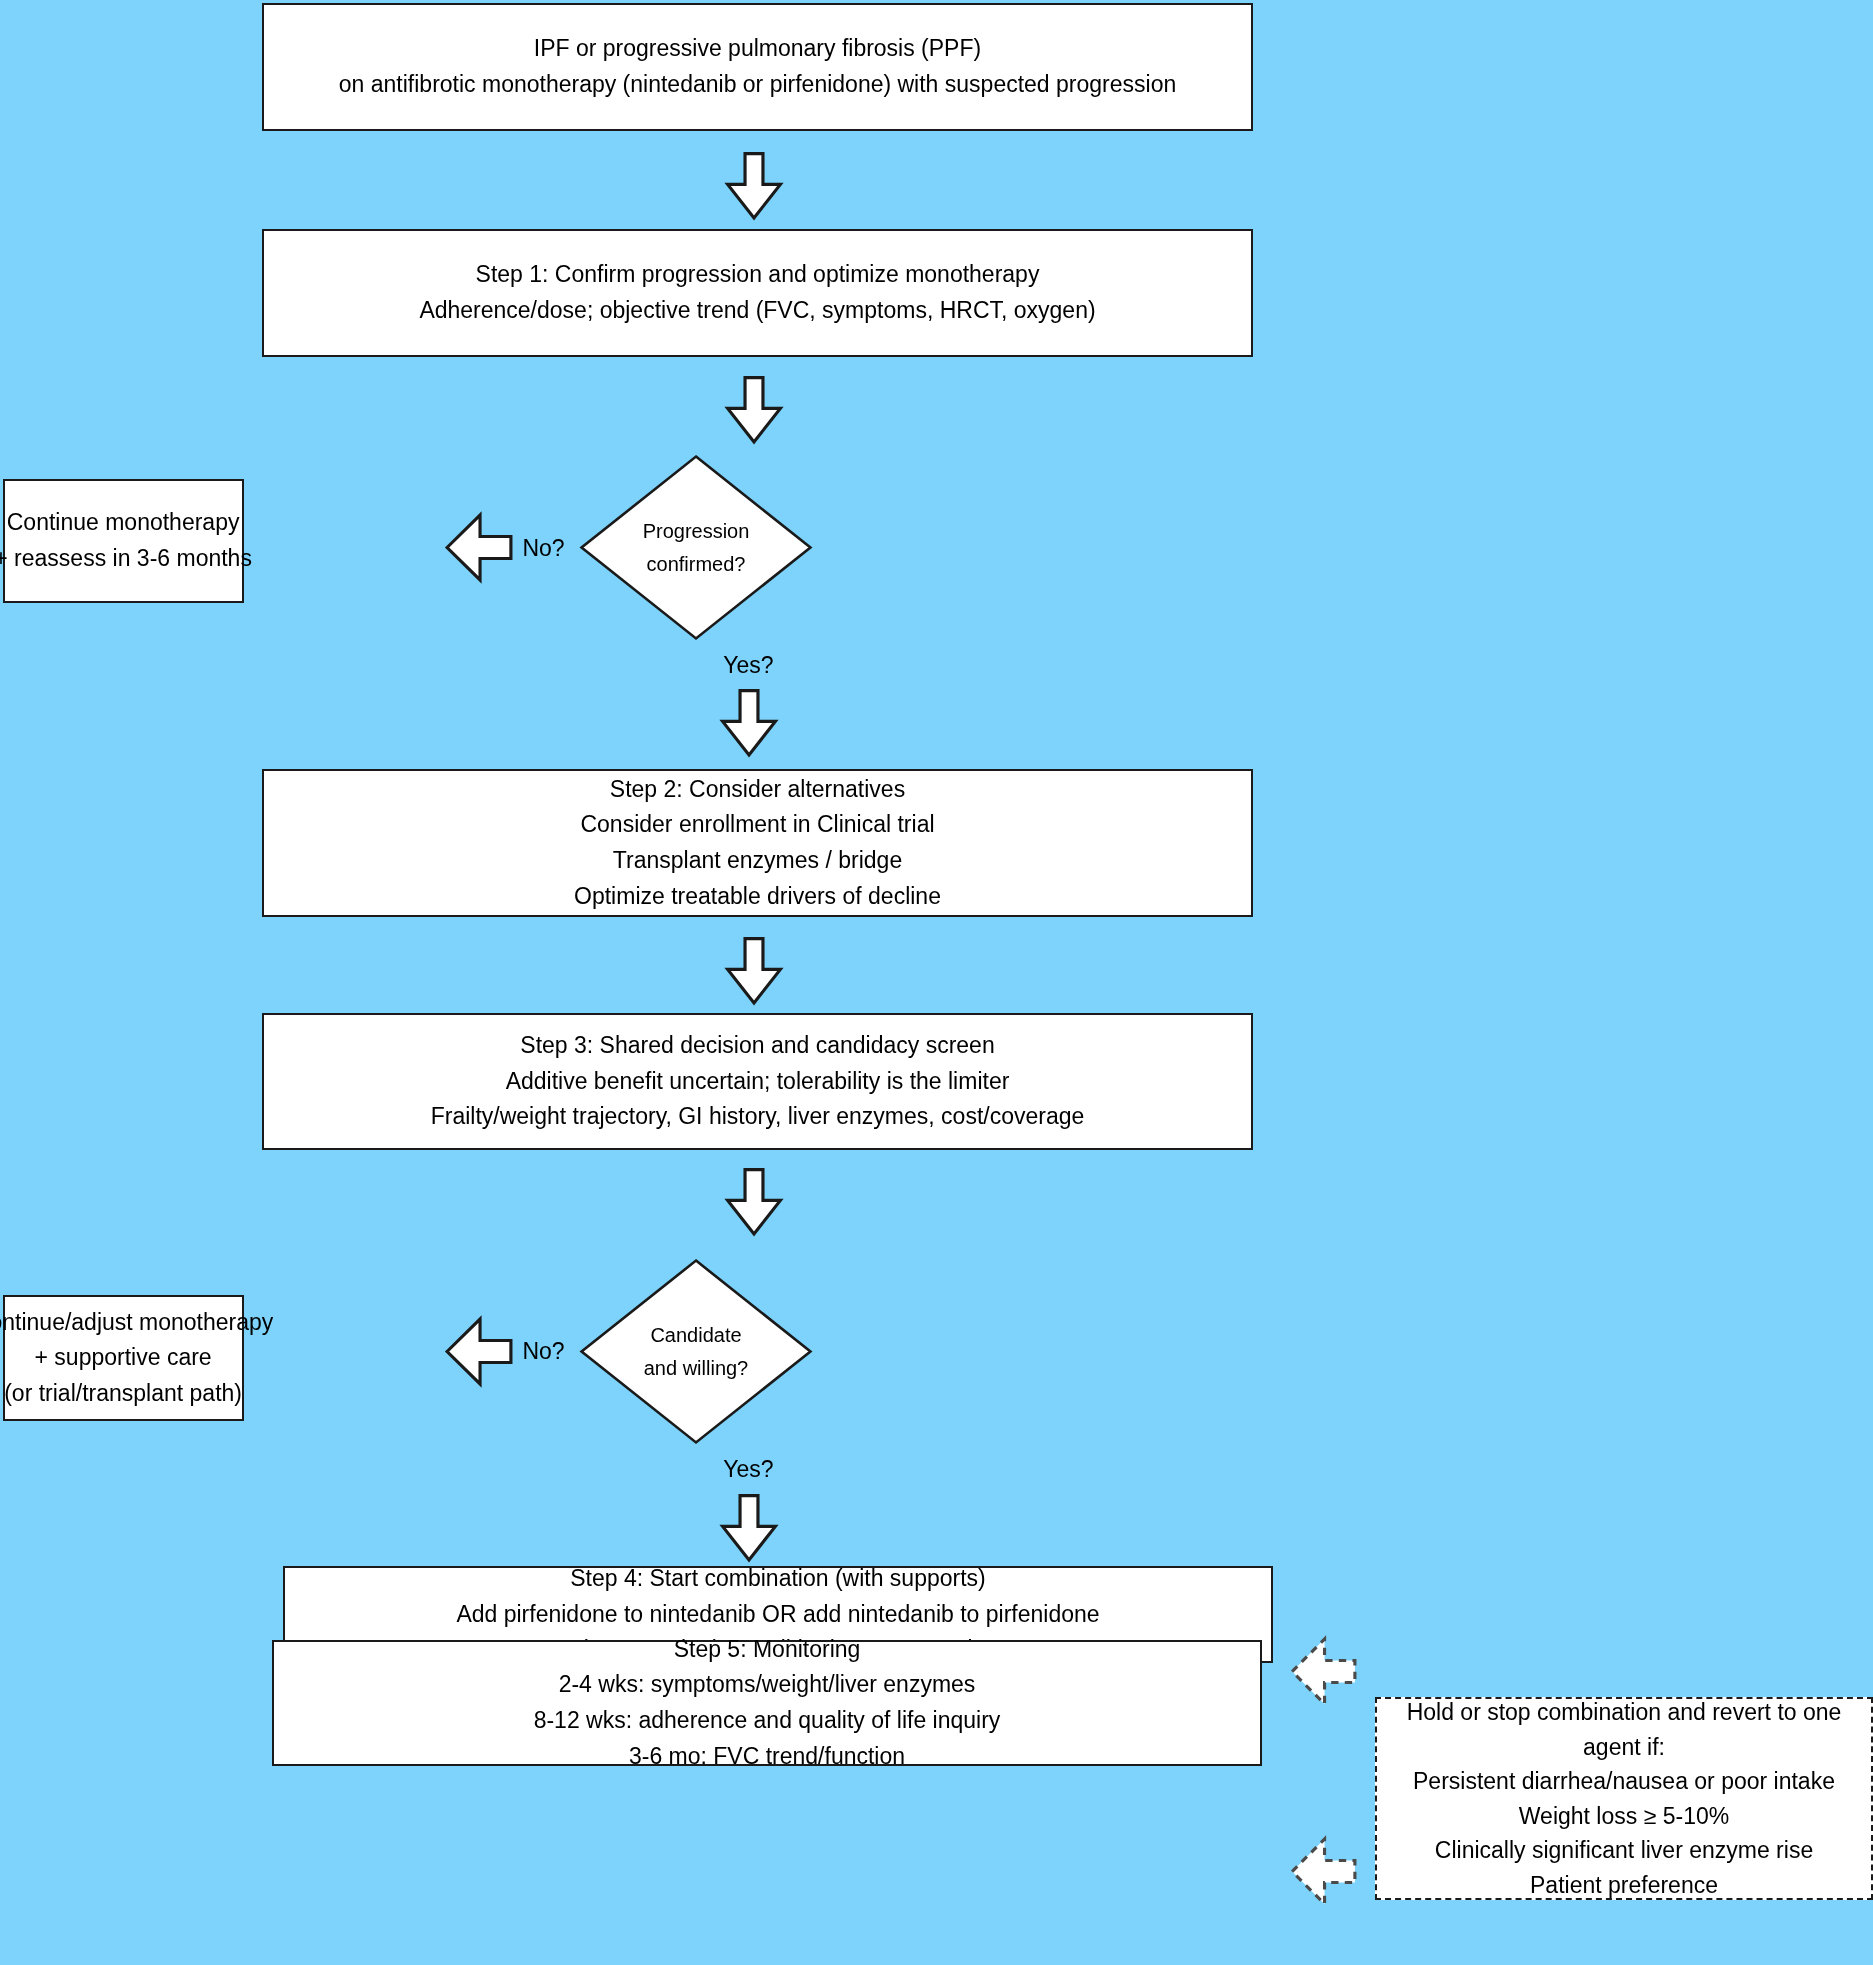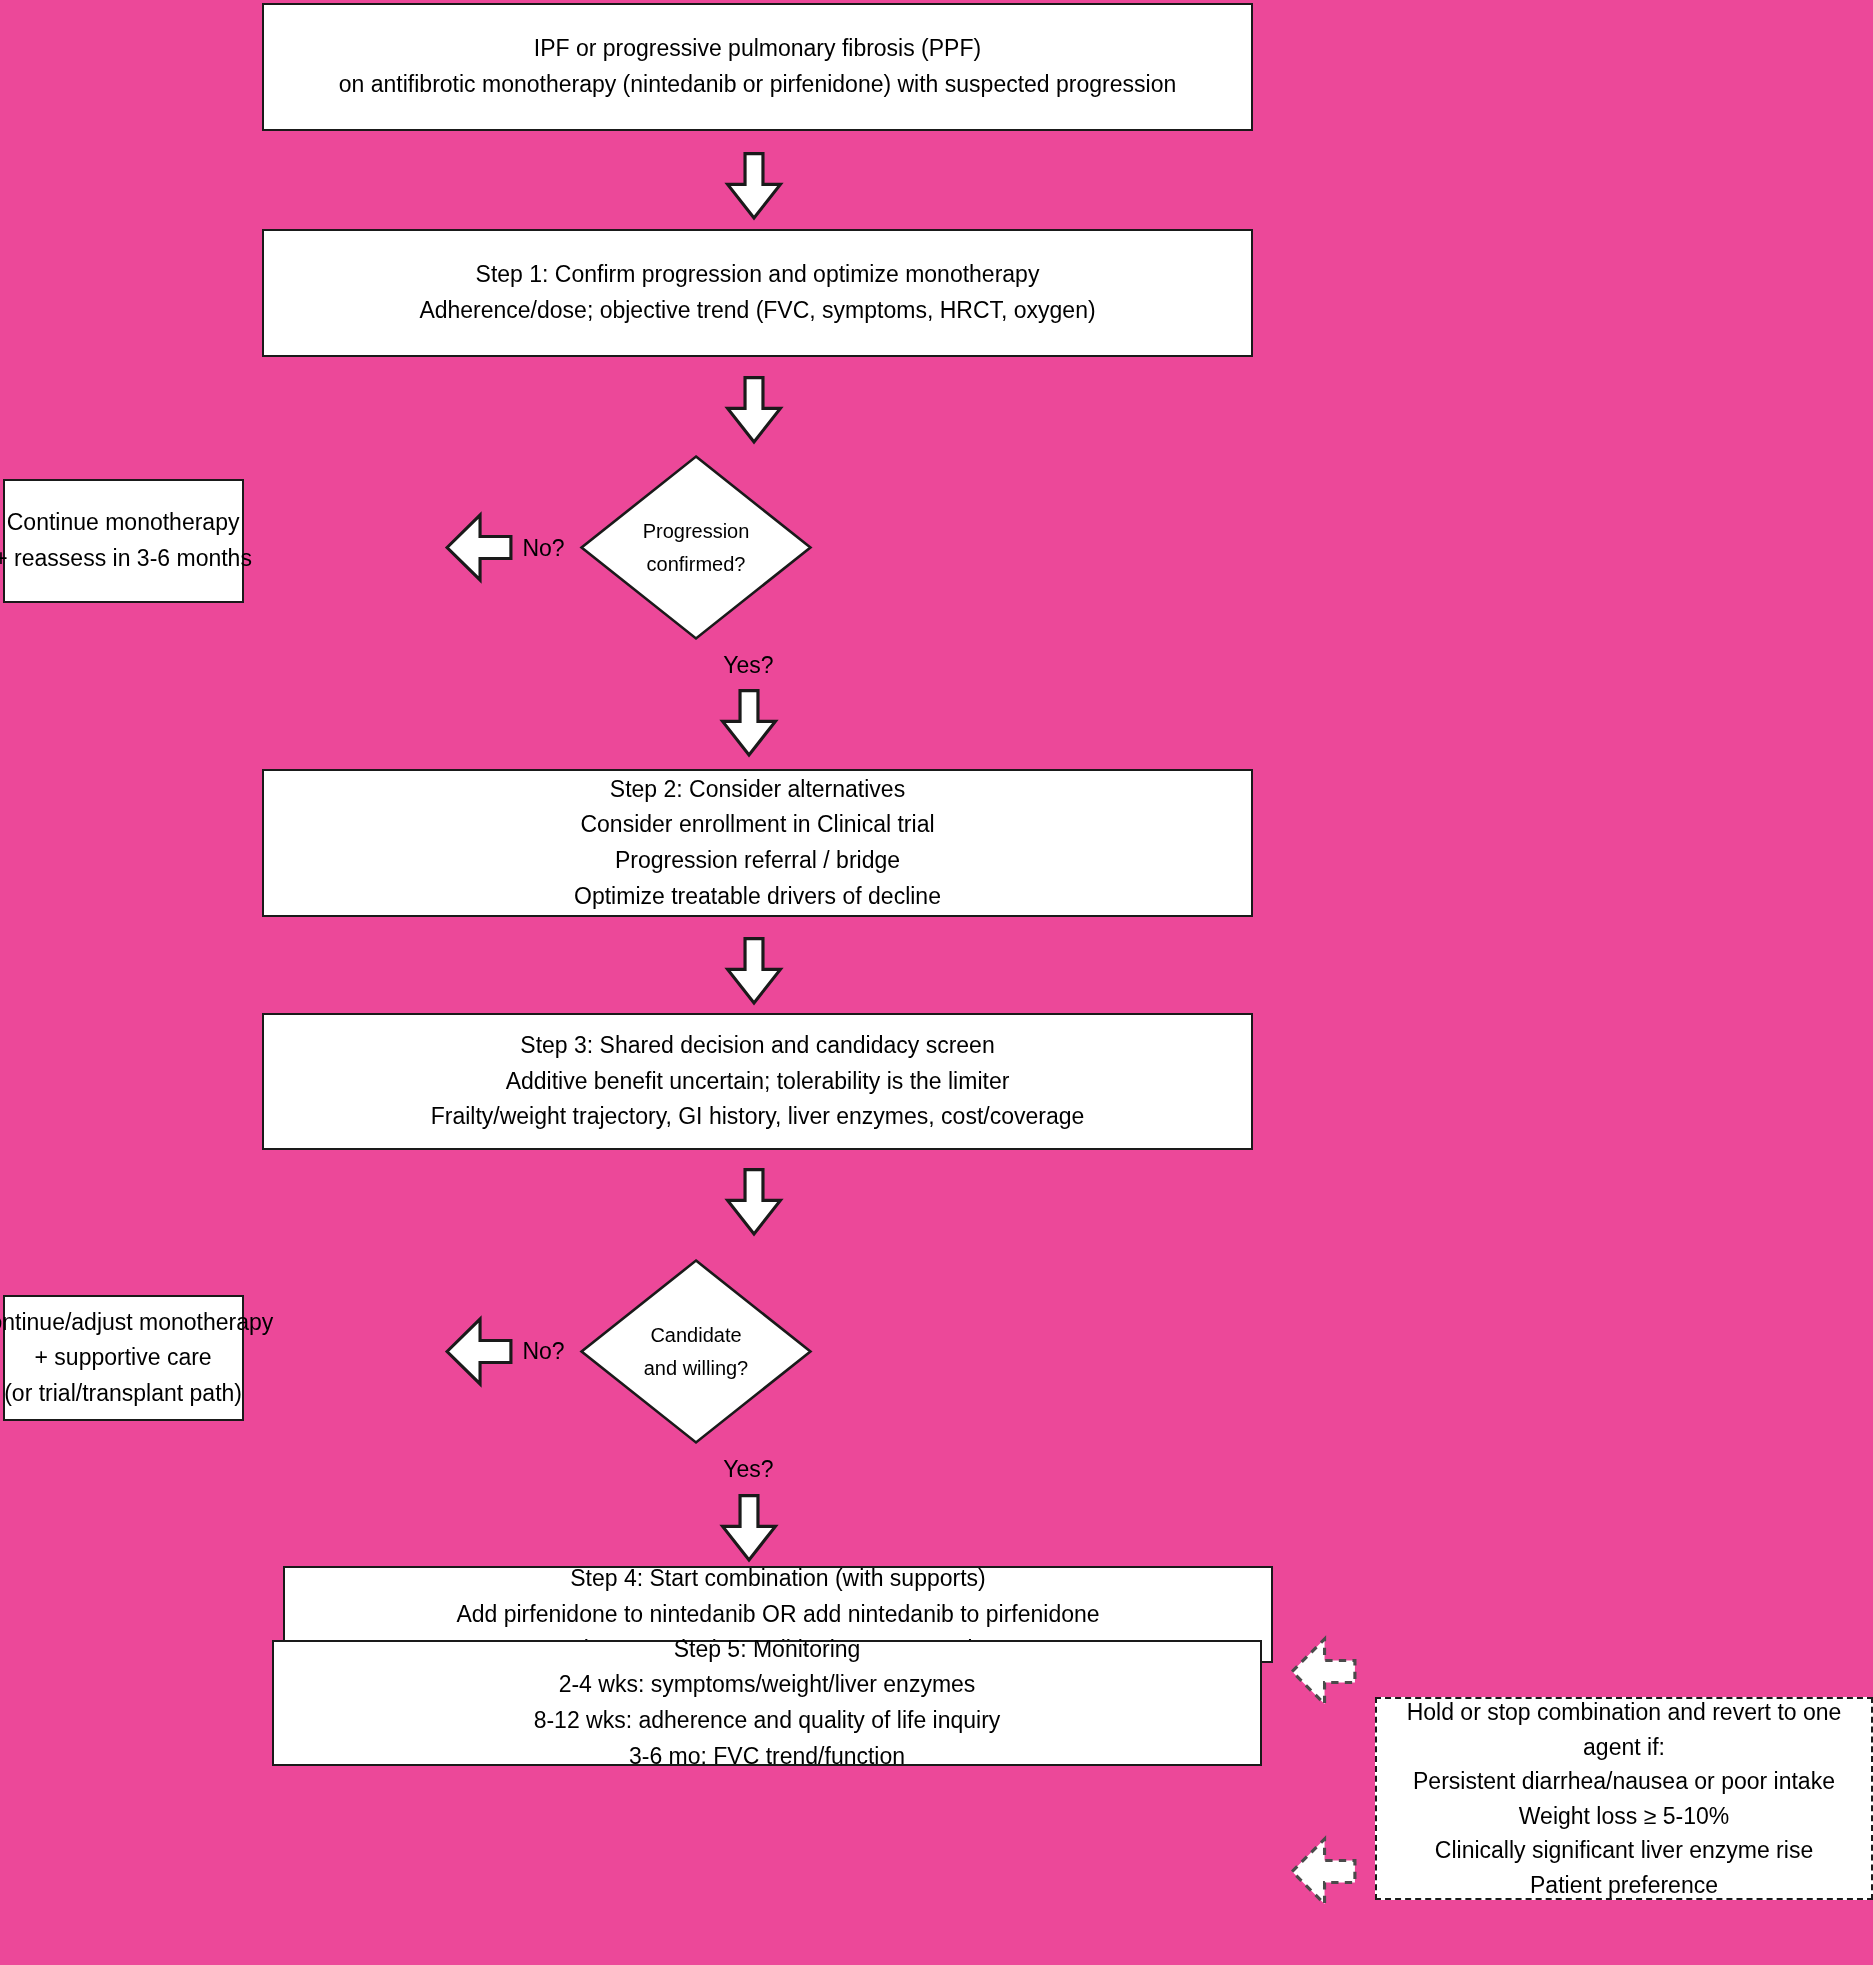--- a/index.html
+++ b/index.html
@@ -5,21 +5,21 @@
   html,body{margin:0;padding:0;background:#ffffff;}
   body{
     font-family:"Liberation Sans","DejaVu Sans",sans-serif;
     color:#000000;
     -webkit-font-smoothing:antialiased;
   }
   #canvas{
     position:relative;
     width:1874px;
     height:1965px;
-    background:#ec4899;
+    background:#7dd3fc;
     overflow:hidden;
   }
   
   .node-box{
     position:absolute;
     box-sizing:border-box;
     background:#ffffff;
     border:2.6px solid #1a1a1a;
     display:flex;
     flex-direction:column;
@@ -149,21 +149,21 @@
 
   <div class="arrow" style="left:720px;top:689px;width:58px;height:68px;">
     <svg viewBox="0 0 110 130" preserveAspectRatio="none">
       <polygon points="38,3 72,3 72,62 105,62 55,126 5,62 38,62" fill="#ffffff" stroke="#1a1a1a" stroke-width="6" stroke-linejoin="miter"></polygon>
     </svg>
   </div>
 
   <div class="node-box" style="left:262px;top:769px;width:991px;height:148px;">
     <span class="ln">Step 2: Consider alternatives</span>
     <span class="ln">Consider enrollment in Clinical trial</span>
-    <span class="ln">Progression referral / bridge</span>
+    <span class="ln">Transplant enzymes / bridge</span>
     <span class="ln">Optimize treatable drivers of decline</span>
   </div>
 
   <div class="arrow" style="left:725px;top:937px;width:58px;height:68px;">
     <svg viewBox="0 0 110 130" preserveAspectRatio="none">
       <polygon points="38,3 72,3 72,62 105,62 55,126 5,62 38,62" fill="#ffffff" stroke="#1a1a1a" stroke-width="6" stroke-linejoin="miter"></polygon>
     </svg>
   </div>
 
   <div class="node-box" style="left:262px;top:1013px;width:991px;height:137px;">

